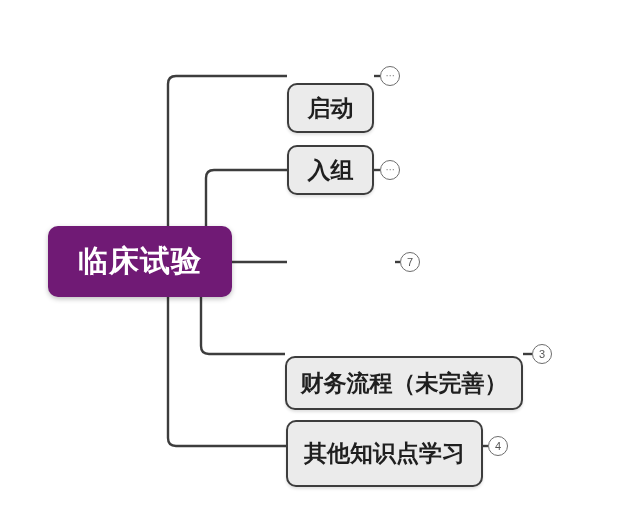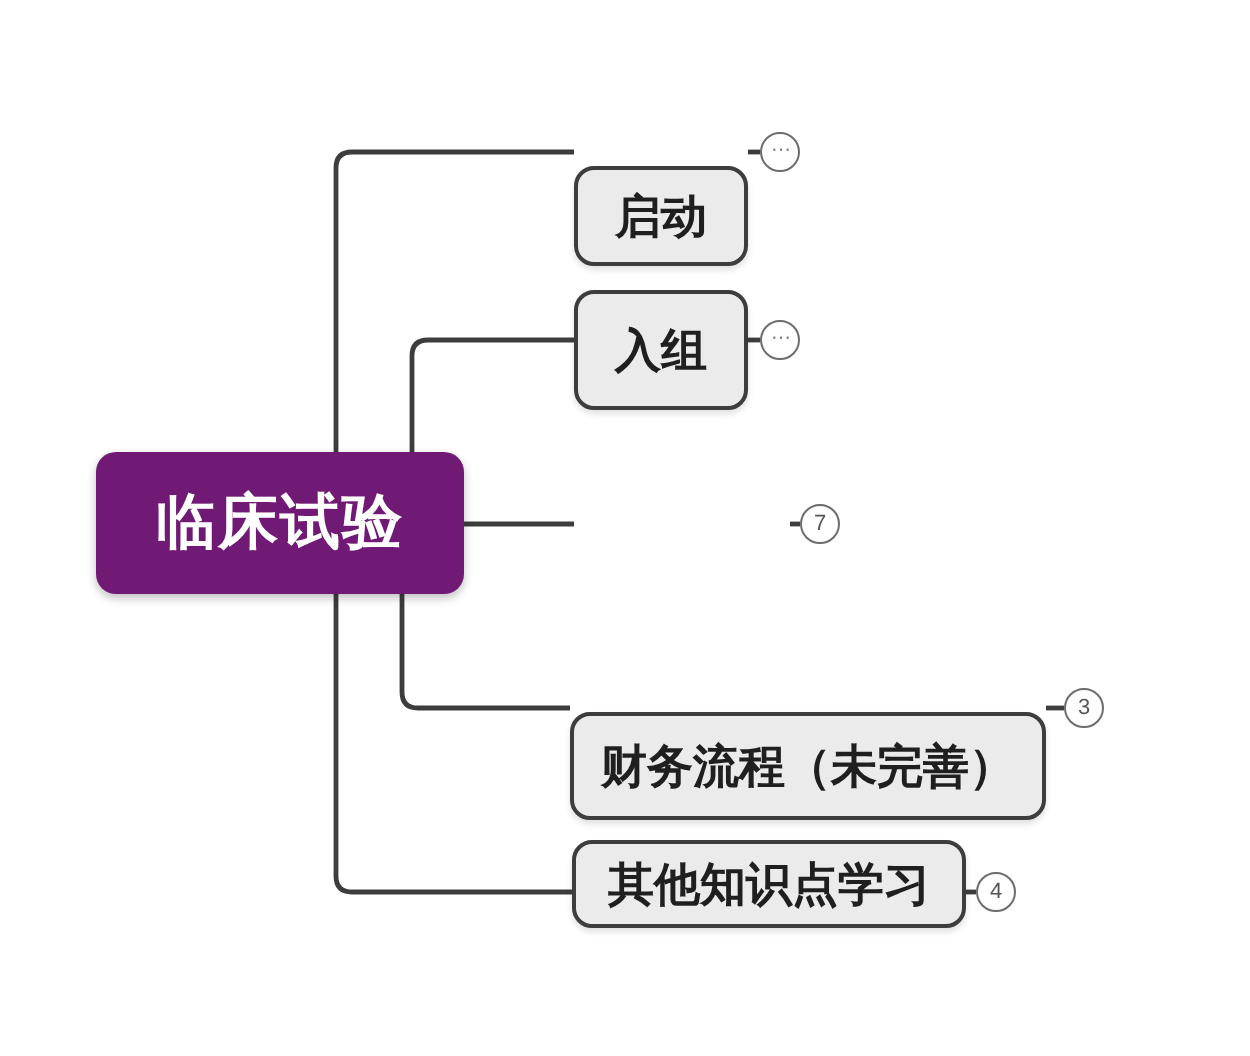--- a/index.html
+++ b/index.html
@@ -50,24 +50,24 @@
     color: #555555;
     display: flex; align-items: center; justify-content: center;
     font-size: 11px; line-height: 1;
     cursor: pointer;
   }
   .badge.dots { font-size: 10px; color: #8a8a8a; letter-spacing: -1px; }
 
   
   .n-root  { left: 48px;  top: 226px; width: 184px; height: 71px; }
   .n-t0    { left: 287px; top: 51px;  width: 87px;  height: 50px; margin-top: 32px; }
-  .n-t1    { left: 287px; top: 145px; width: 87px;  height: 60px; }
+  .n-t1    { left: 287px; top: 145px; width: 87px;  height: 50px; }
   .n-t2    { left: 287px; top: 237px; width: 108px; height: 50px; }
   .n-t3    { left: 285px; top: 327px; width: 238px; height: 54px; margin-top: 29px; }
-  .n-t4    { left: 286px; top: 420px; width: 197px; height: 44px; }
+  .n-t4    { left: 286px; top: 420px; width: 197px; height: 67px; }
 
   .b-t0 { left: 380px; top: 66px;  }
   .b-t1 { left: 380px; top: 160px; }
   .b-t2 { left: 400px; top: 252px; }
   .b-t3 { left: 532px; top: 344px; }
   .b-t4 { left: 488px; top: 436px; }
 </style>
 </head>
 <body>
 

